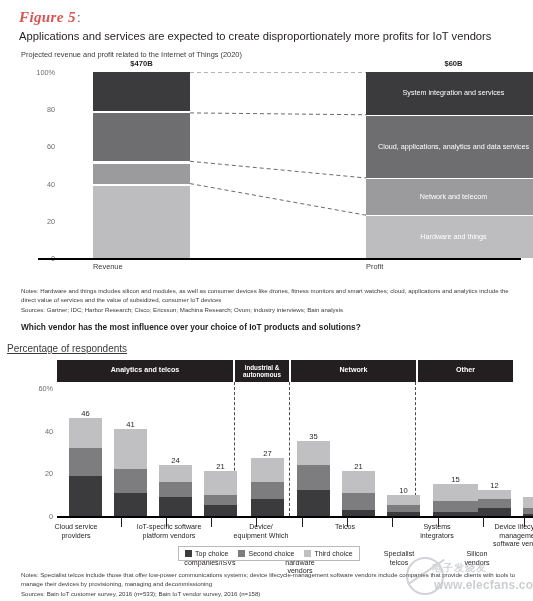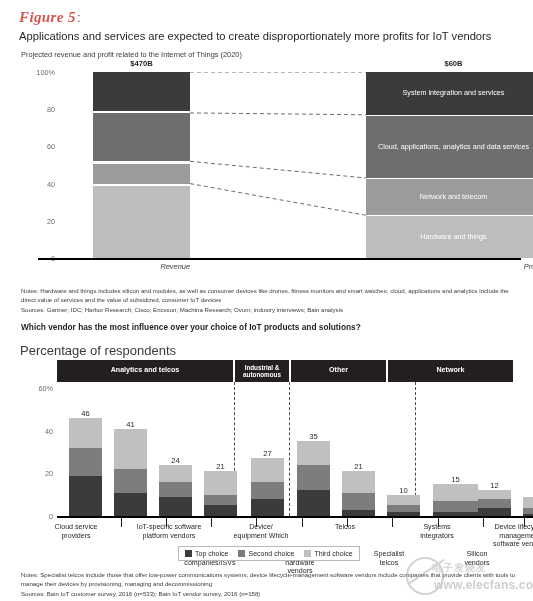--- a/index.html
+++ b/index.html
@@ -30,32 +30,32 @@
   .seg{position:absolute;left:0;right:0;display:flex;align-items:center;justify-content:center;
        box-sizing:border-box;}
   .seg span{font-size:7.2px;color:#ffffff;text-align:center;padding:0 4px;line-height:1.2;}
   .s-dark{background:#3b3b3d;}
   .s-mid{background:#6e6e70;}
   .s-light{background:#9b9b9d;}
   .s-pale{background:#bdbdbf;}
 
   .coltotal{position:absolute;top:-13px;left:0;right:0;text-align:center;
             font-size:7.6px;font-weight:700;color:#231f20;}
-  .colname{position:absolute;top:190px;left:0;right:0;text-align:right;
-           font-size:7.4px;color:#3a3a3a;font-style:italic;}
+  .colname{position:absolute;top:190px;left:0;right:0;text-align:left;
+           font-size:7.4px;color:#3a3a3a;}
 
   #connectors{position:absolute;left:38px;top:0;width:500px;height:186px;pointer-events:none;}
 
   
   .notes{position:absolute;left:21px;width:500px;font-size:6.1px;color:#3a3a3a;line-height:1.55;}
   #top-notes{top:286px;}
   #bottom-notes{top:570px;}
 
   #q-title{position:absolute;left:21px;top:322px;font-size:8.3px;font-weight:700;color:#231f20;}
-  #bottom-subtitle{position:absolute;left:20px;top:343px;font-size:13px;color:#3a3a3a;}
+  #bottom-subtitle{position:absolute;left:7px;top:343px;font-size:10px;color:#3a3a3a;text-decoration:underline;}
 
   
   #bot-chart{position:absolute;left:21px;top:360px;width:500px;height:160px;}
   #bot-yaxis{position:absolute;left:0;top:28px;width:36px;height:128px;}
   #bot-plot{position:absolute;left:36px;top:28px;right:0;height:128px;}
   #bot-baseline{position:absolute;left:36px;top:156px;width:484px;height:1.6px;background:#000;}
 
   #cat-bar{position:absolute;left:36px;top:0;right:8px;height:22px;display:flex;}
   .cat{background:#231f20;color:#fff;font-size:7.1px;font-weight:700;
        display:flex;align-items:center;justify-content:center;text-align:center;
@@ -163,22 +163,22 @@
 </div>
 
 <div id="q-title">Which vendor has the most influence over your choice of IoT products and solutions?</div>
 <div id="bottom-subtitle">Percentage of respondents</div>
 
 <div id="bot-chart">
 
   <div id="cat-bar">
     <div class="cat" style="flex:0 0 176px">Analytics and telcos</div>
     <div class="cat" style="flex:0 0 54px;font-size:6.3px">Industrial &amp; autonomous</div>
+    <div class="cat" style="flex:0 0 125px">Network</div>
     <div class="cat" style="flex:1 1 auto">Other</div>
-    <div class="cat" style="flex:0 0 125px">Network</div>
   </div>
 
   <div id="bot-yaxis">
     <div class="ytick" style="top:128px;right:4px;position:absolute;transform:translateY(-50%);font-size:7.3px;color:#6d6d6d">0</div>
     <div class="ytick" style="top:85.3px">20</div>
     <div class="ytick" style="top:42.7px">40</div>
     <div class="ytick" style="top:0px">60%</div>
   </div>
 
   <div class="divider" style="left:213px"></div>
@@ -277,21 +277,21 @@
   <div class="tick" style="left:417px"></div>
   <div class="tick" style="left:462px"></div>
   <div class="tick" style="left:503px"></div>
 
   <div class="xlab" style="left:28px;top:163px;width:54px">Cloud service providers</div>
   <div class="xlab" style="left:113px;top:163px;width:70px">IoT-specific software platform vendors</div>
   <div class="xlab" style="left:155px;top:190px;width:68px">Apps companies/ISVs</div>
   <div class="xlab" style="left:212px;top:163px;width:56px">Device/ equipment Which</div>
   <div class="xlab" style="left:253px;top:190px;width:52px">Network hardware vendors</div>
   <div class="xlab" style="left:300px;top:163px;width:48px">Telcos</div>
-  <div class="xlab" style="left:343px;top:190px;width:50px">Specialist telcos</div>
+  <div class="xlab" style="left:353px;top:190px;width:50px">Specialist telcos</div>
   <div class="xlab" style="left:390px;top:163px;width:52px">Systems integrators</div>
   <div class="xlab" style="left:433px;top:190px;width:46px">Silicon vendors</div>
   <div class="xlab" style="left:470px;top:163px;width:58px">Device lifecycle-management software vendors</div>
 </div>
 
 <div id="legend">
   <div class="lg">
     <span class="sw" style="background:#3b3b3d"></span>
     <span>Top choice</span>
   </div>

